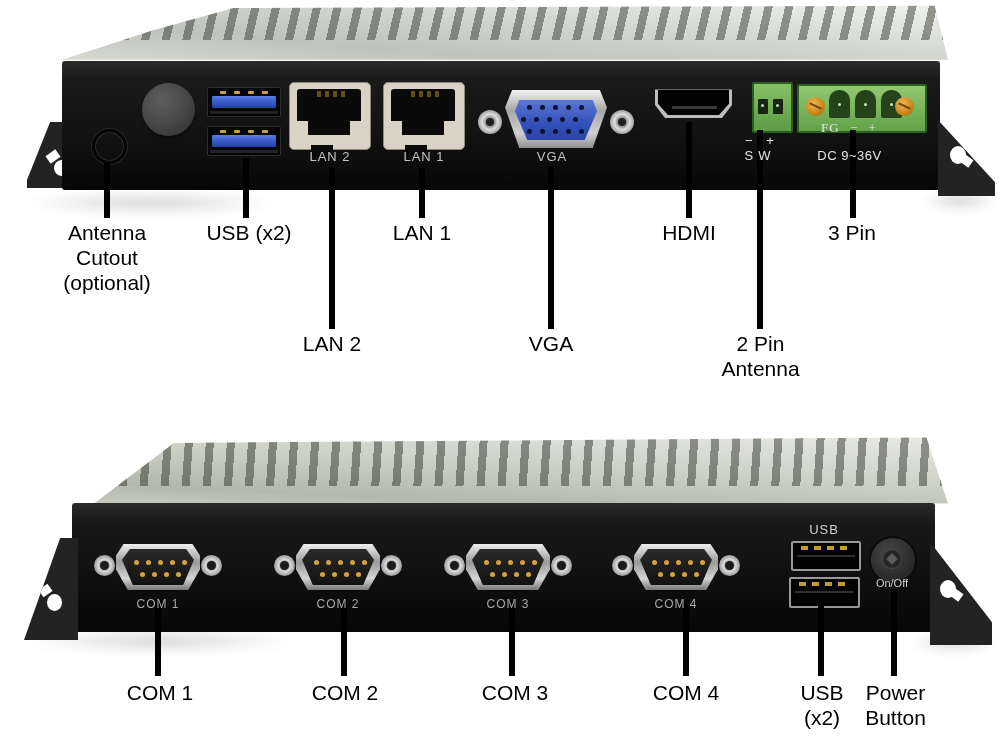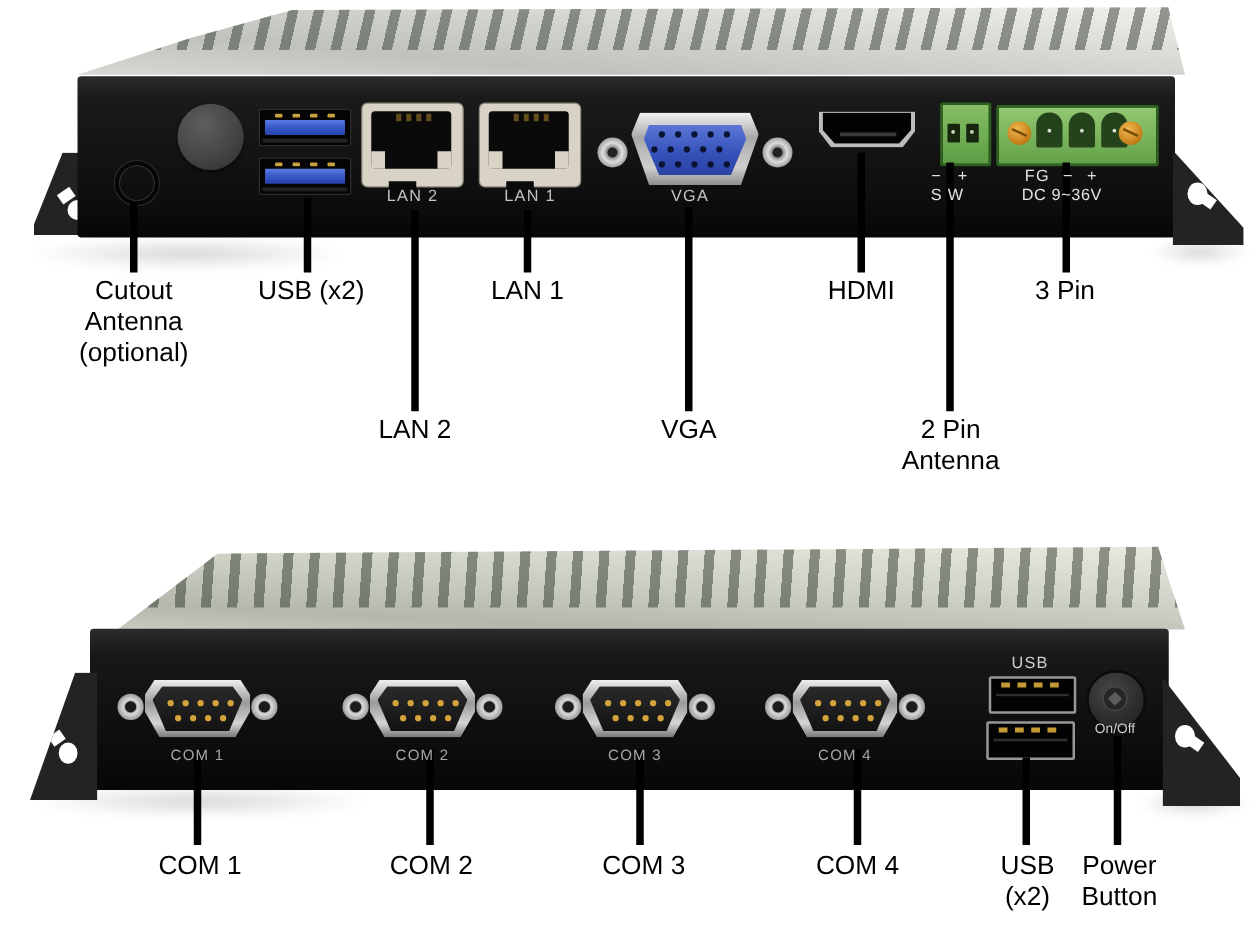--- a/index.html
+++ b/index.html
@@ -127,21 +127,21 @@
     background:radial-gradient(circle at 40% 35%,#474747,#2c2c2c 60%,#1f1f1f);}
   .pwr .pin{position:absolute;left:11px;top:11px;width:18px;height:18px;border-radius:50%;background:#262626;border:1px solid #4a4a4a;}
   .pwr .pdot{position:absolute;left:17px;top:17px;width:8px;height:8px;background:#5c5c5c;transform:rotate(45deg);}
 
   
   .silk{position:absolute;color:#c4c4c4;font-size:13px;letter-spacing:1px;text-align:center;z-index:5;}
   .silk.sm{font-size:12px;color:#a8a8a8;}
   .silk.grn{color:#e4e4e4;font-size:13px;}
   .sw-signs{left:735px;top:133px;width:50px;word-spacing:8px;}
   .sw-txt{left:735px;top:148px;width:50px;letter-spacing:5px;}
-  .dc-signs{left:799px;top:133px;width:100px;word-spacing:6px;}
+  .dc-signs{left:799px;top:120px;width:100px;word-spacing:6px;font-family:Liberation Serif, serif;}
   .dc-txt{left:797px;top:148px;width:105px;letter-spacing:0.5px;}
   .silk-lan2{left:290px;top:149px;width:80px;}
   .silk-lan1{left:384px;top:149px;width:80px;}
   .silk-vga{left:520px;top:149px;width:64px;}
   .silk-com{top:597px;width:80px;}
   .sc1{left:118px;} .sc2{left:298px;} .sc3{left:468px;} .sc4{left:636px;}
   .silk-usb{left:801px;top:522px;width:46px;color:#cfcfcf;}
   .silk-onoff{left:864px;top:577px;width:56px;font-size:11px;color:#d0d0d0;letter-spacing:0;}
 
   
@@ -269,22 +269,22 @@
     <div class="lead l-wifi"></div>
     <div class="lead l-usb"></div>
     <div class="lead l-lan2"></div>
     <div class="lead l-lan1"></div>
     <div class="lead l-vga"></div>
     <div class="lead l-hdmi"></div>
     <div class="lead l-sw"></div>
     <div class="lead l-dc"></div>
 
     <div class="callout c-wifi">
+      <div>Antenna</div>
       <div>Cutout</div>
-      <div>Antenna</div>
       <div>(optional)</div>
     </div>
     <div class="callout c-usb">
       <div>USB (x2)</div>
     </div>
     <div class="callout c-lan1">
       <div>LAN 1</div>
     </div>
     <div class="callout c-hdmi">
       <div>HDMI</div>

